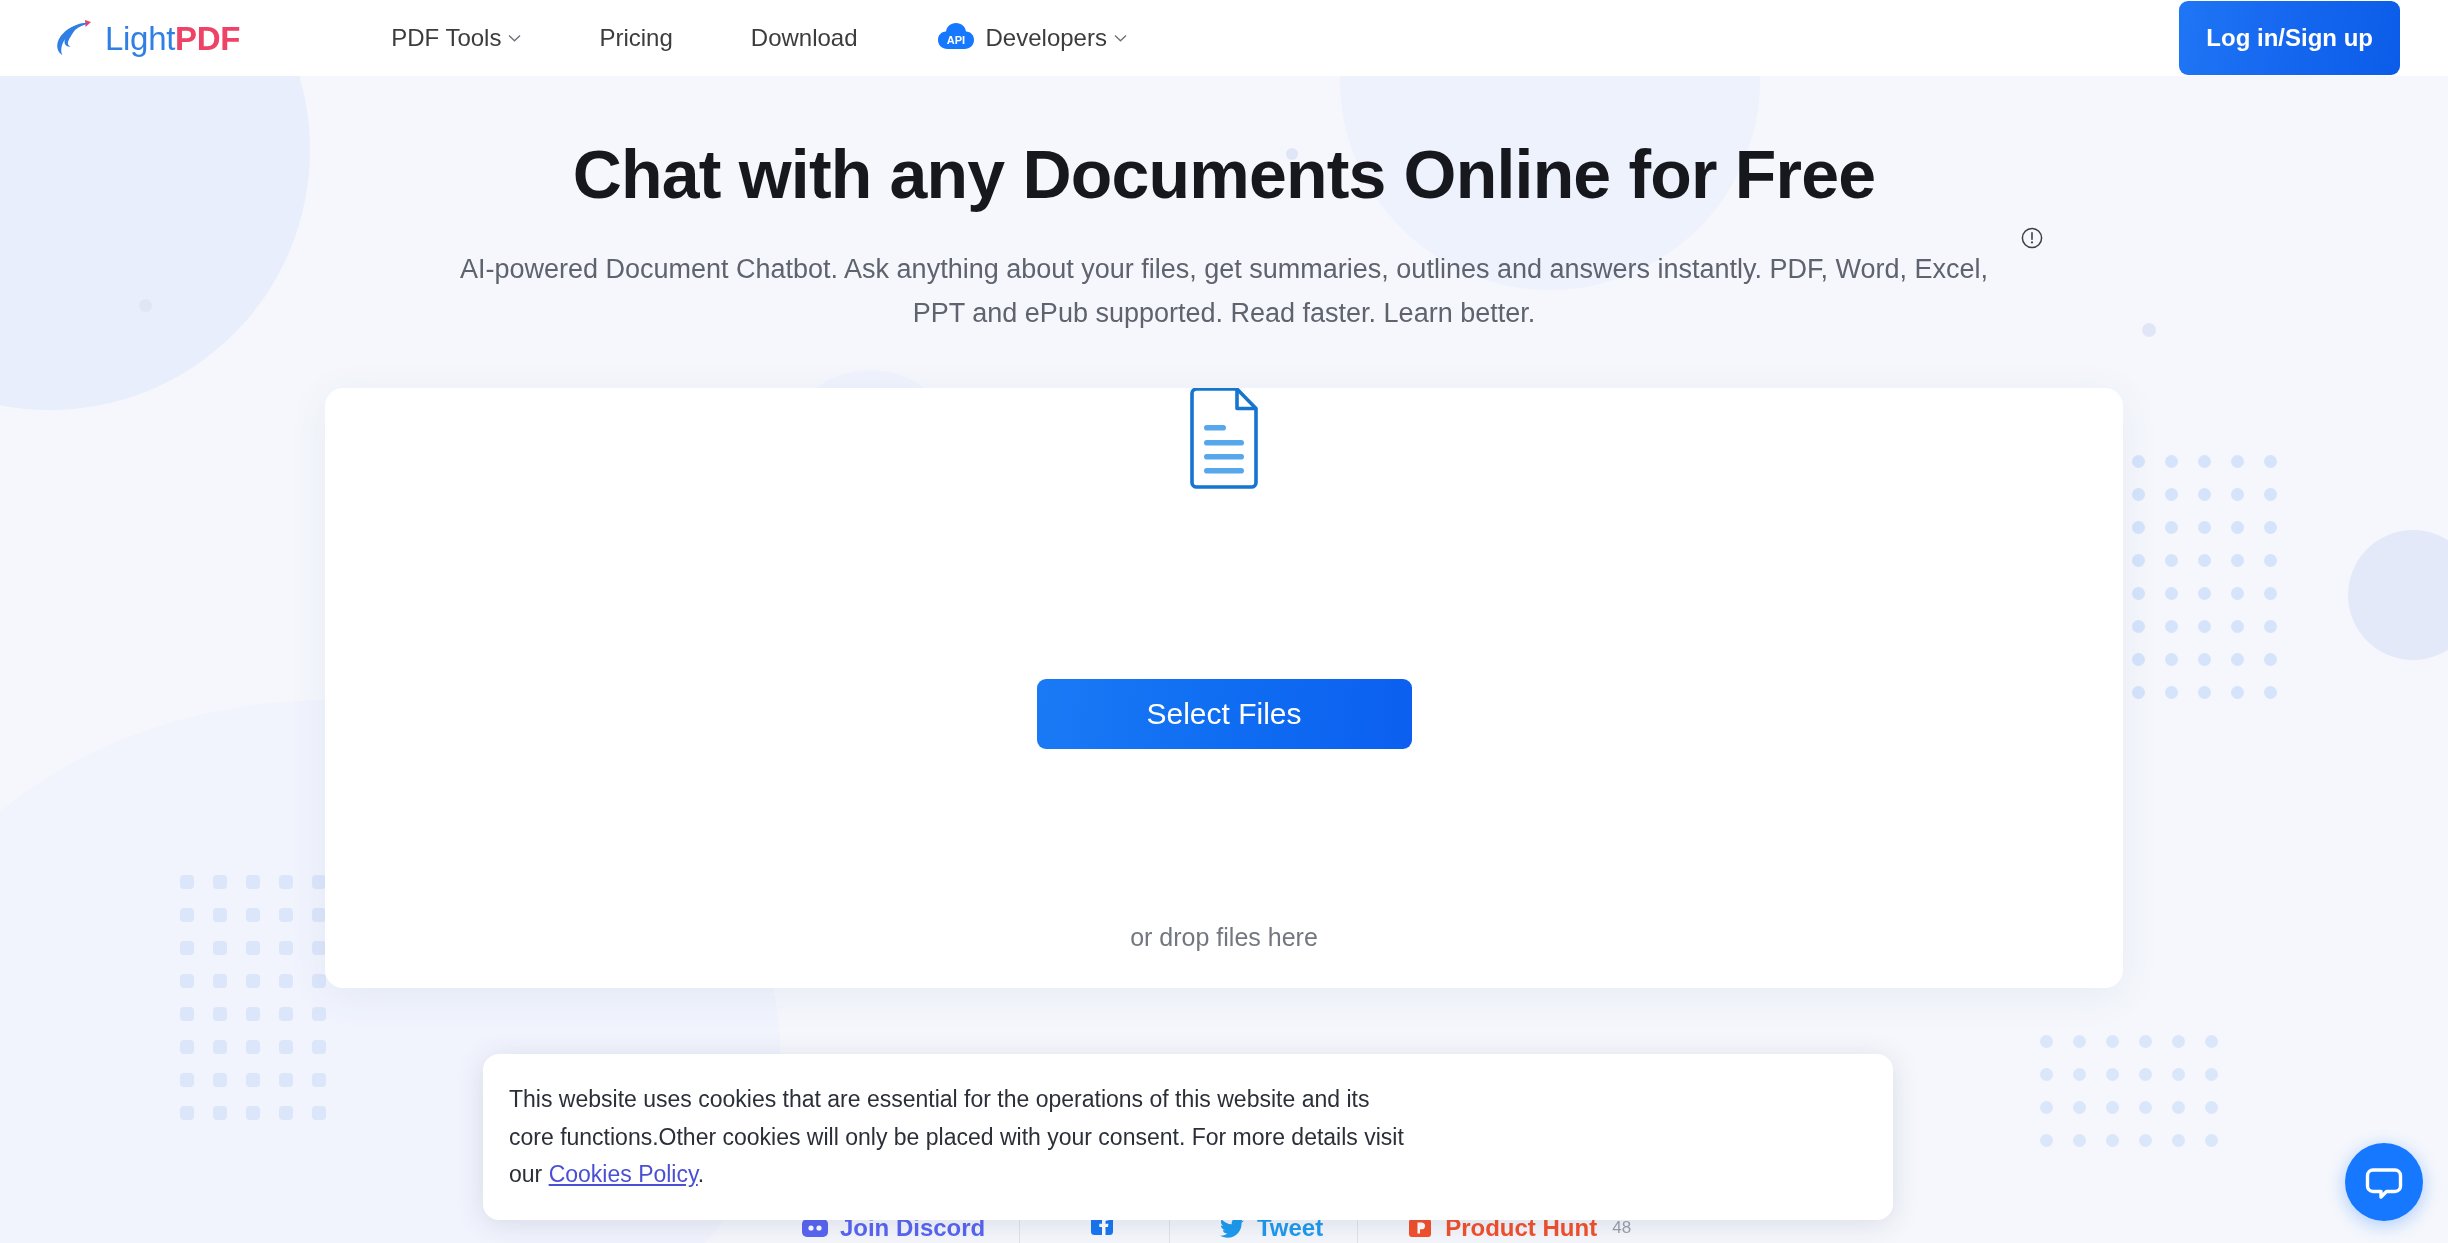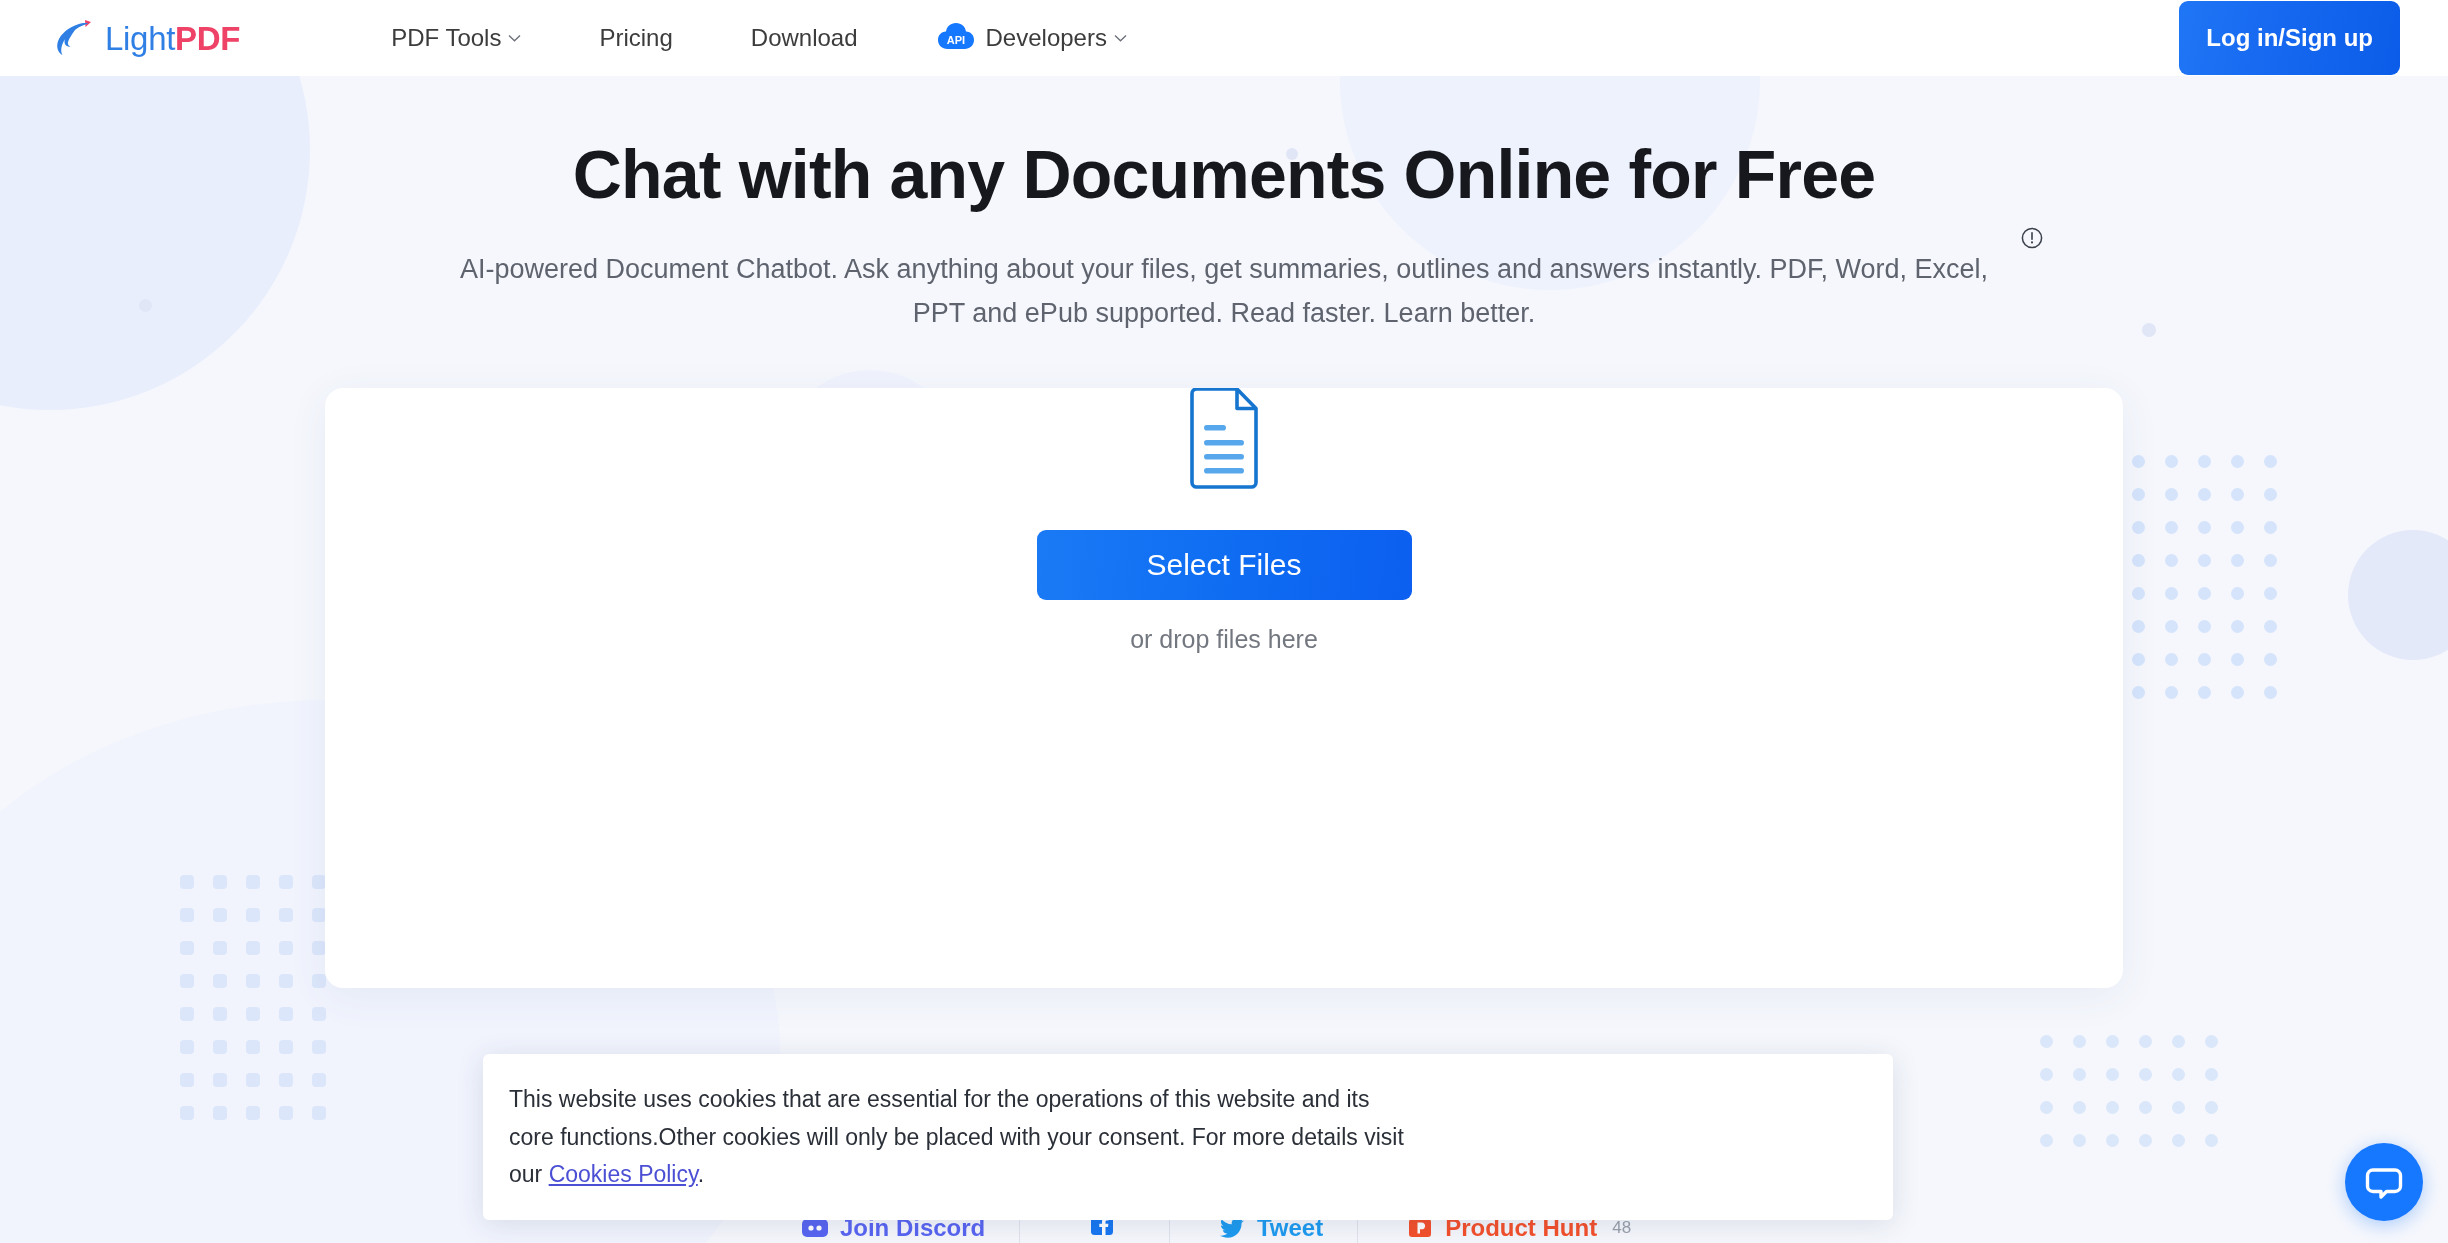--- a/index.html
+++ b/index.html
@@ -245,21 +245,21 @@
     z-index: 6;
     margin: 52px auto 8px;
     width: 1798px;
     height: 600px;
     background: #ffffff;
     border-radius: 18px;
     box-shadow: 0 8px 40px rgba(62, 88, 140, 0.07);
     display: flex;
     flex-direction: column;
     align-items: center;
-    justify-content: flex-start;
+    justify-content: space-between;
     padding-bottom: 36px;
   }
 
   .doc-icon { width: 74px; height: 104px; display: block; }
 
   .select-btn {
     margin-top: 38px;
     width: 375px;
     height: 70px;
     border: none;
@@ -316,21 +316,21 @@
     margin-left: 4px;
   }
 
   
   .cookie-banner {
     position: absolute;
     left: 483px;
     bottom: 23px;
     width: 1410px;
     background: #ffffff;
-    border-radius: 6px;
+    border-radius: 16px;
     box-shadow: 0 4px 28px rgba(40, 55, 95, 0.13);
     padding: 27px 40px 27px 26px;
     display: flex;
     align-items: flex-end;
     gap: 26px;
     z-index: 40;
   }
   .cookie-text {
     font-size: 23px;
     line-height: 1.62;

